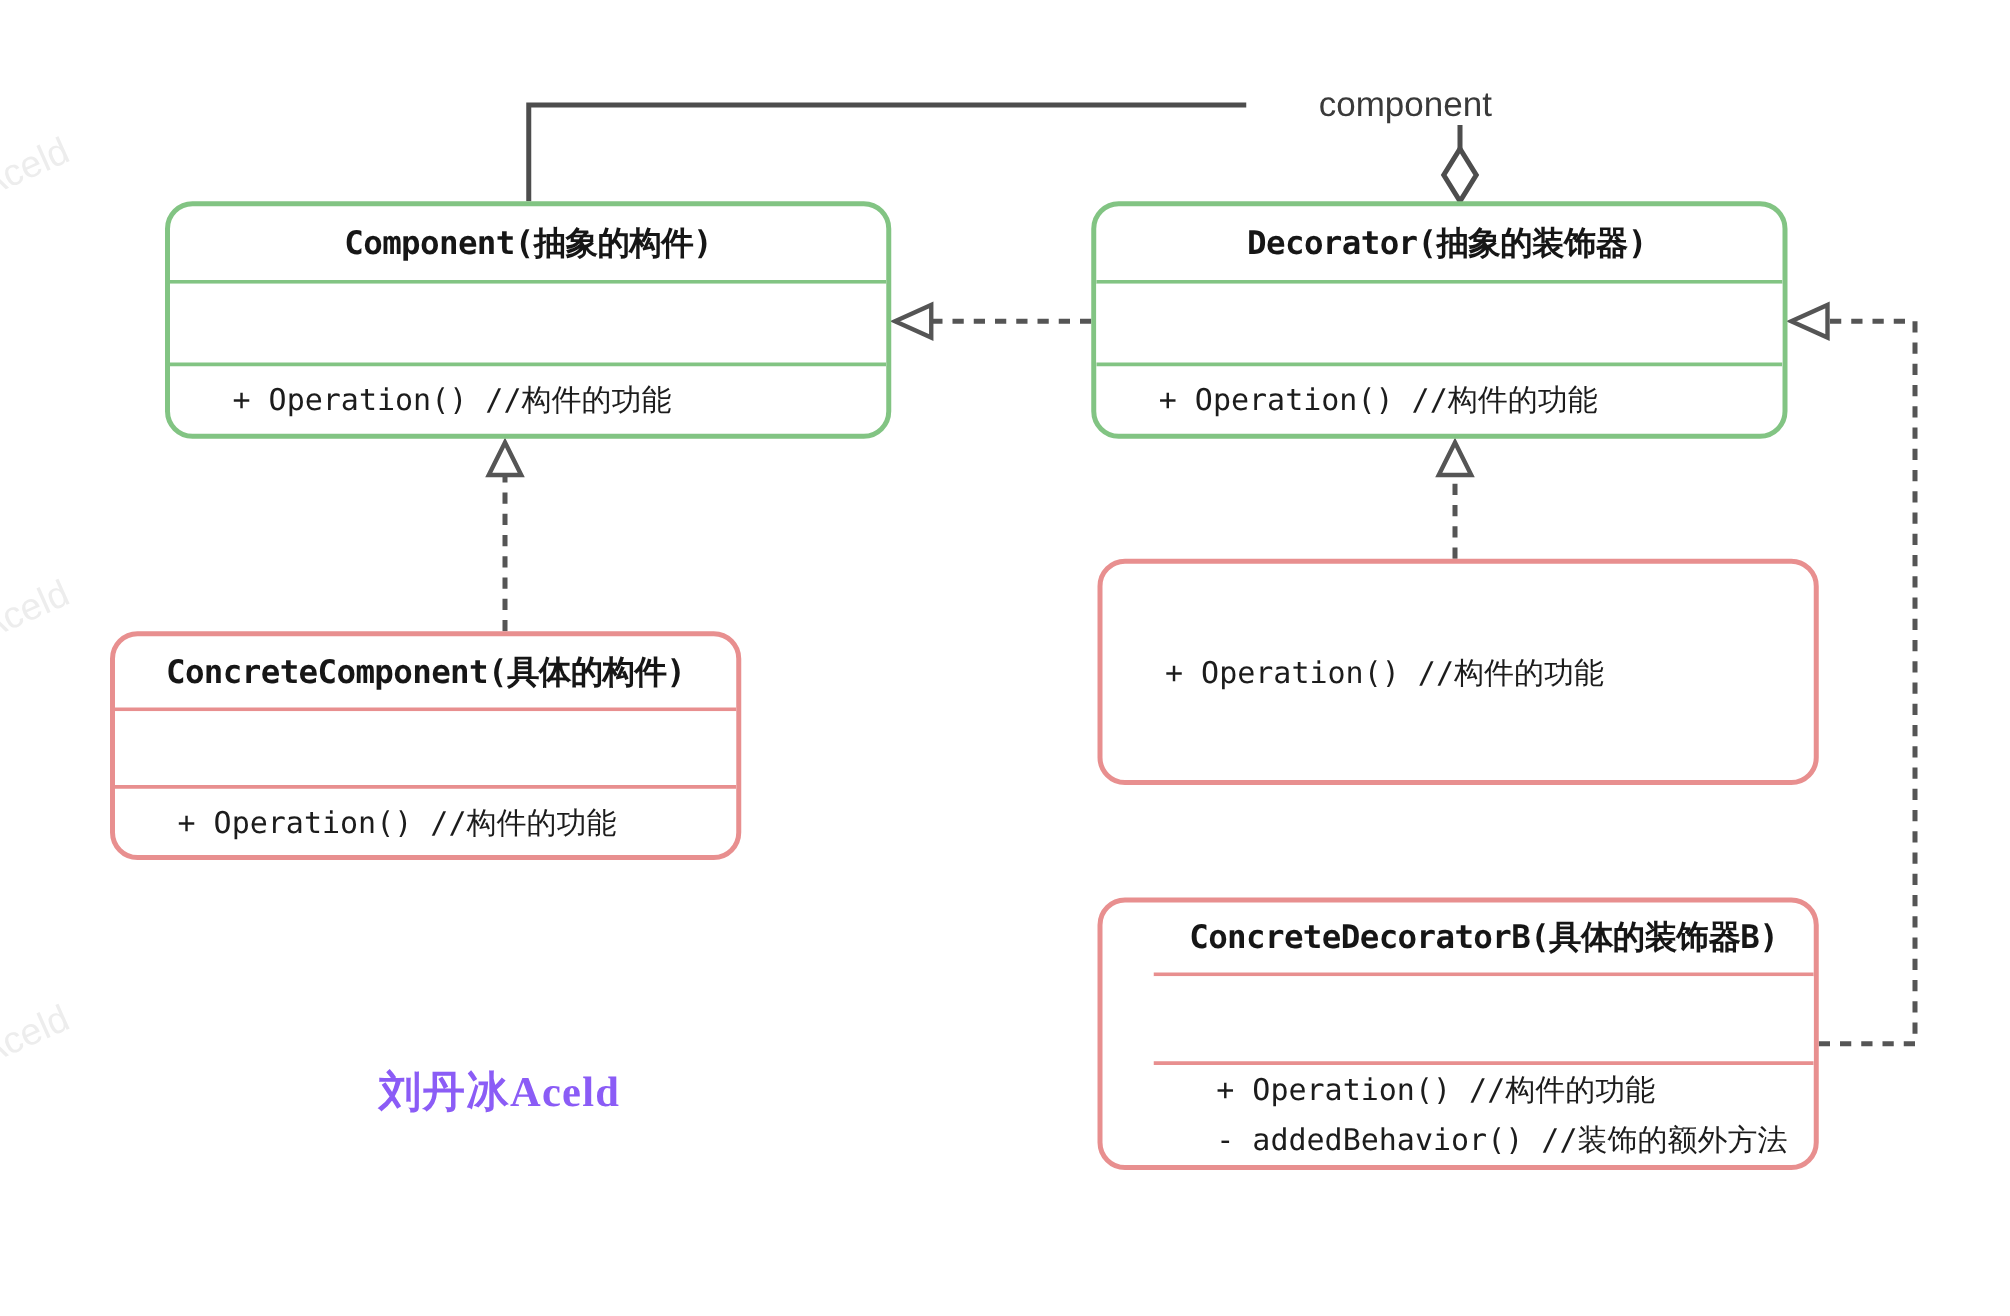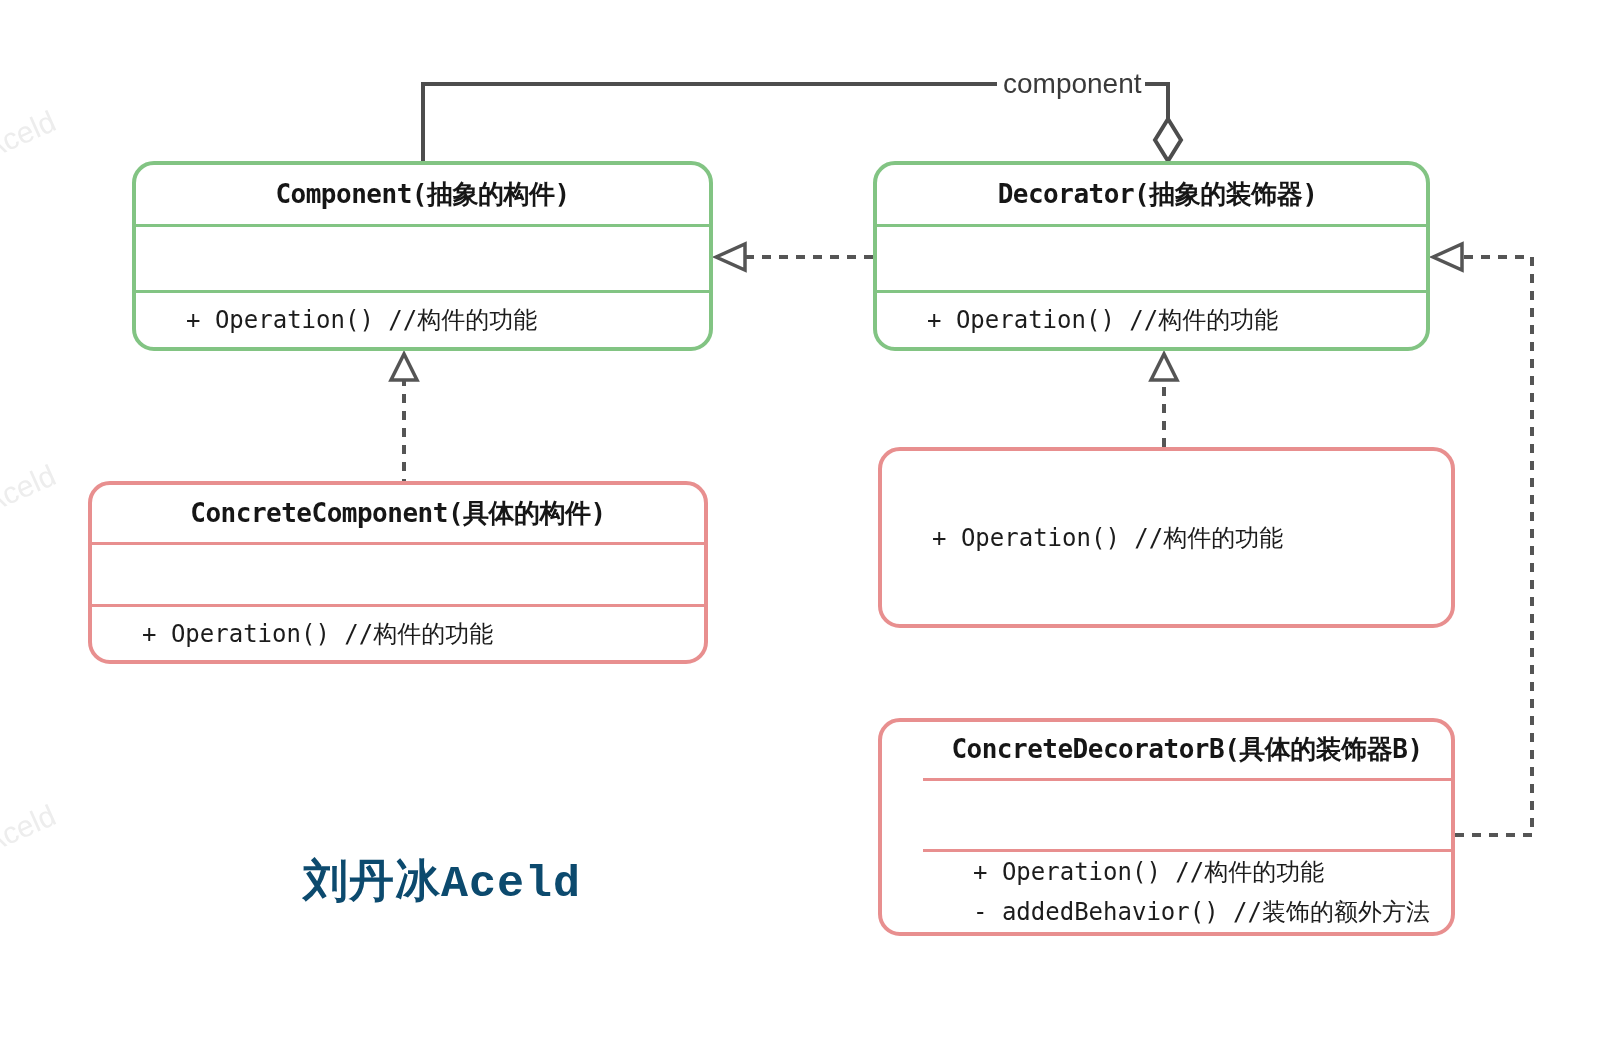--- a/index.html
+++ b/index.html
@@ -48,22 +48,22 @@
   .grow{flex:1 1 auto;}
 
   .wire-label{
     position:absolute;
     font-family:"Liberation Sans","DejaVu Sans",sans-serif;
     font-size:28px;color:#3a3a3a;
     background:#ffffff;
   }
   .signature{
     position:absolute;left:303px;top:851px;
-    font-family:Liberation Mono, monospace;
-    font-weight:bold;font-size:45px;color:#0c4a6e;
+    font-family:Liberation Serif, serif;
+    font-weight:bold;font-size:34px;color:#8b5cf6;
     letter-spacing:1px;
   }
   .tile-mark{
     position:absolute;left:-18px;
     font-family:"Liberation Sans","DejaVu Sans",sans-serif;
     font-size:30px;color:#ededed;font-weight:500;
     transform:rotate(-24deg);
   }
 </style>
 </head>
@@ -93,35 +93,35 @@
       <path d="M 1164 447 L 1164 381" fill="none" stroke="#555555" stroke-width="4" stroke-dasharray="9 8"></path>
       <polygon points="1164,354 1151,380 1177,380" fill="#ffffff" stroke="#555555" stroke-width="3.5"></polygon>
     </g>
 
     <g>
       <path d="M 1455 835 L 1532 835 L 1532 257 L 1462 257" fill="none" stroke="#555555" stroke-width="4" stroke-dasharray="9 8"></path>
       <polygon points="1433,257 1462,244 1462,270" fill="#ffffff" stroke="#555555" stroke-width="3.5"></polygon>
     </g>
   </svg>
 
-  <div class="wire-label" style="left:1003px;top:68px;">component</div>
+  <div class="wire-label" style="left:1055px;top:68px;">component</div>
 
   <div class="uml-box green" style="left:132px;top:161px;width:581px;height:190px;">
     <div class="sec title" style="height:62px;">Component(抽象的构件)</div>
     <div class="sec empty" style="height:66px;"></div>
     <div class="sec row grow">+ Operation() //构件的功能</div>
   </div>
 
   <div class="uml-box green" style="left:873px;top:161px;width:557px;height:190px;">
     <div class="sec title" style="height:62px;padding-left:12px;">Decorator(抽象的装饰器)</div>
     <div class="sec empty" style="height:66px;"></div>
     <div class="sec row grow">+ Operation() //构件的功能</div>
   </div>
 
-  <div class="uml-box red" style="left:88px;top:481px;width:620px;height:183px;">
+  <div class="uml-box red" style="left:88px;top:505px;width:505px;height:183px;">
     <div class="sec title" style="height:60px;">ConcreteComponent(具体的构件)</div>
     <div class="sec empty" style="height:62px;"></div>
     <div class="sec row grow">+ Operation() //构件的功能</div>
   </div>
 
   <div class="uml-box red" style="left:878px;top:447px;width:577px;height:181px;">
     <div class="sec row grow">+ Operation() //构件的功能</div>
   </div>
 
   <div class="uml-box red" style="left:878px;top:718px;width:577px;height:218px;padding-left:41px;">

